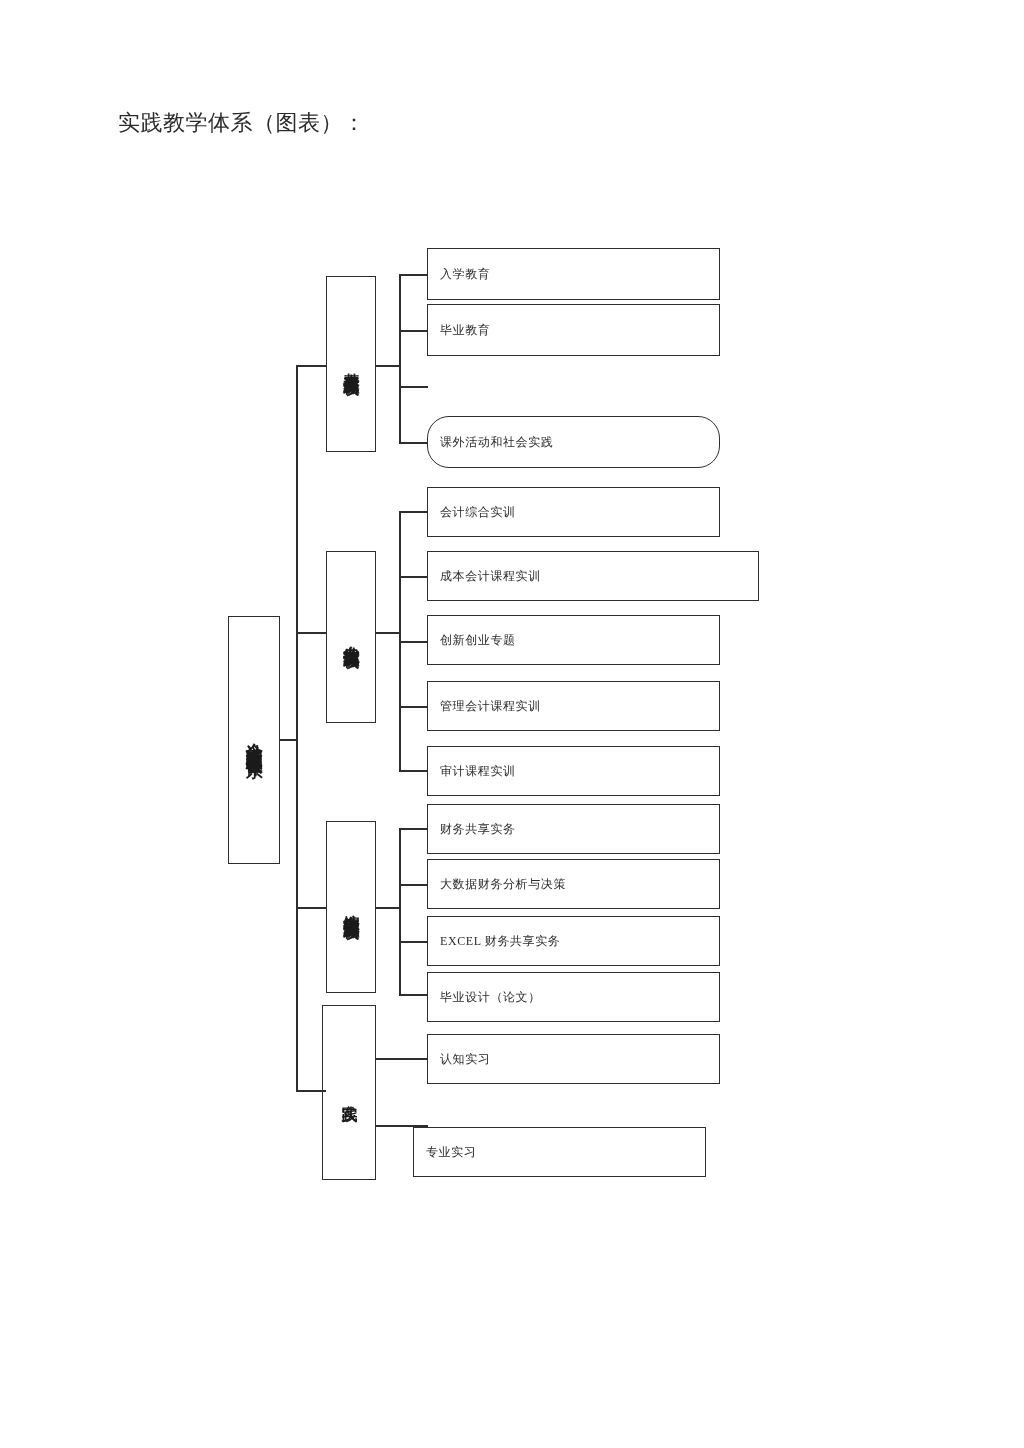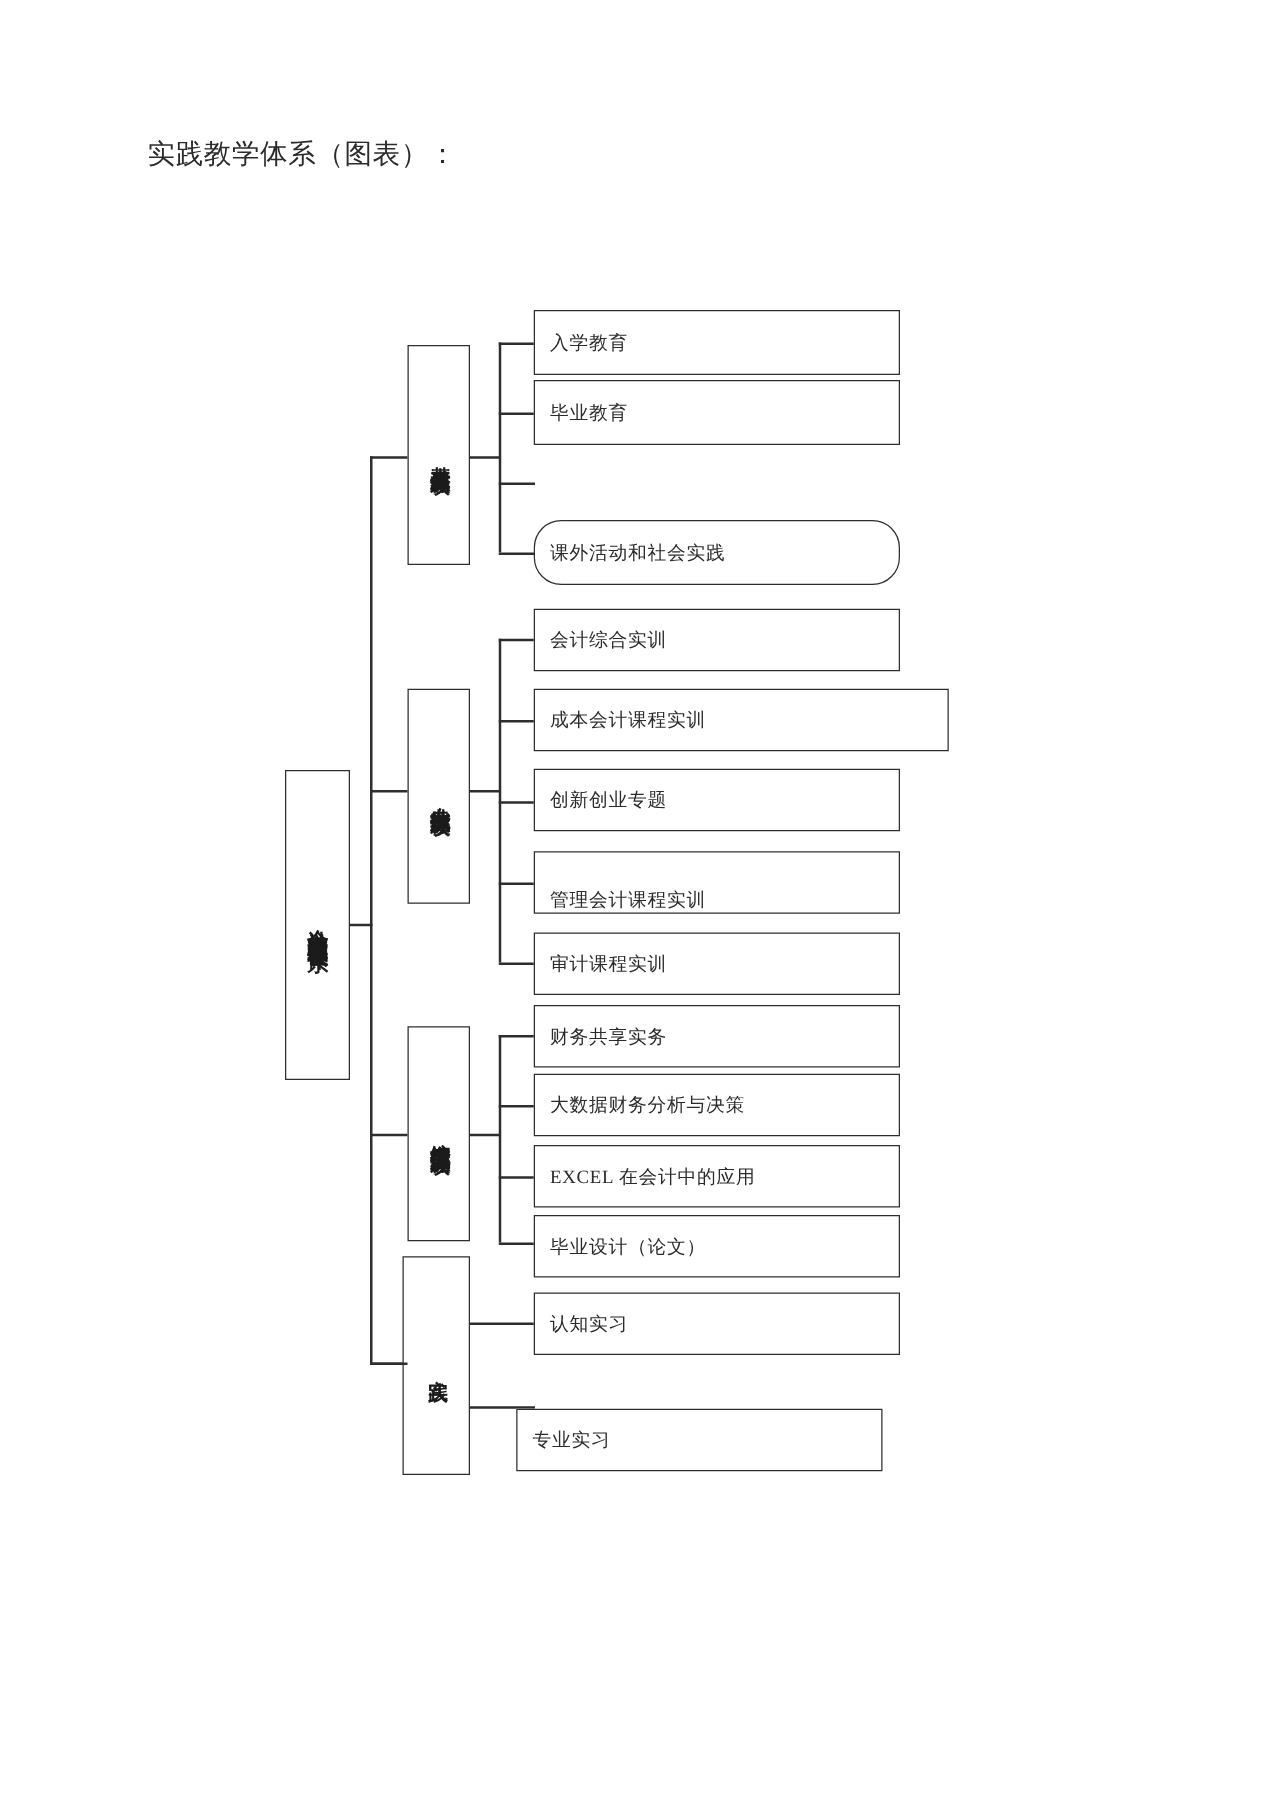--- a/index.html
+++ b/index.html
@@ -57,21 +57,21 @@
   }
   .node-root .vlabel {
     font-size: 16.5px;
     letter-spacing: 1.5px;
   }
   .node-leaf {
     display: flex;
     align-items: center;
   }
   .leaf-label {
-    font-size: 15px;
+    font-size: 12px;
     padding-left: 12px;
     color: #2b2b2b;
     letter-spacing: 0.6px;
     white-space: nowrap;
   }
   .connector {
     position: absolute;
     background: #2e2e2e;
   }
   .conn-h { height: 1.6px; }
@@ -139,21 +139,21 @@
     <div class="node node-leaf" style="left:427px; top:551px; width:332px; height:50px;">
       <span class="leaf-label">成本会计课程实训</span>
     </div>
 
     <div class="connector conn-h" style="left:399px; top:641px; width:29px;"></div>
     <div class="node node-leaf" style="left:427px; top:615px; width:293px; height:50px;">
       <span class="leaf-label">创新创业专题</span>
     </div>
 
     <div class="connector conn-h" style="left:399px; top:706px; width:29px;"></div>
-    <div class="node node-leaf" style="left:427px; top:681px; width:293px; height:50px;align-items:flex-end;">
+    <div class="node node-leaf" style="left:427px; top:681px; width:293px; height:50px;">
       <span class="leaf-label">管理会计课程实训</span>
     </div>
 
     <div class="connector conn-h" style="left:399px; top:770px; width:29px;"></div>
     <div class="node node-leaf" style="left:427px; top:746px; width:293px; height:50px;">
       <span class="leaf-label">审计课程实训</span>
     </div>
 
     <div class="node node-module" style="left:326px; top:821px; width:50px; height:172px;">
       <span class="vlabel">综合技能应用训练模块</span>
@@ -166,21 +166,21 @@
       <span class="leaf-label">财务共享实务</span>
     </div>
 
     <div class="connector conn-h" style="left:399px; top:884px; width:29px;"></div>
     <div class="node node-leaf" style="left:427px; top:859px; width:293px; height:50px;">
       <span class="leaf-label">大数据财务分析与决策</span>
     </div>
 
     <div class="connector conn-h" style="left:399px; top:941px; width:29px;"></div>
     <div class="node node-leaf" style="left:427px; top:916px; width:293px; height:50px;">
-      <span class="leaf-label">EXCEL 在会计中的应用</span>
+      <span class="leaf-label">EXCEL 财务共享实务</span>
     </div>
 
     <div class="connector conn-h" style="left:399px; top:994px; width:29px;"></div>
     <div class="node node-leaf" style="left:427px; top:972px; width:293px; height:50px;">
       <span class="leaf-label">毕业设计（论文）</span>
     </div>
 
     <div class="node node-module" style="left:322px; top:1005px; width:54px; height:175px;">
       <span class="vlabel">实践</span>
     </div>

